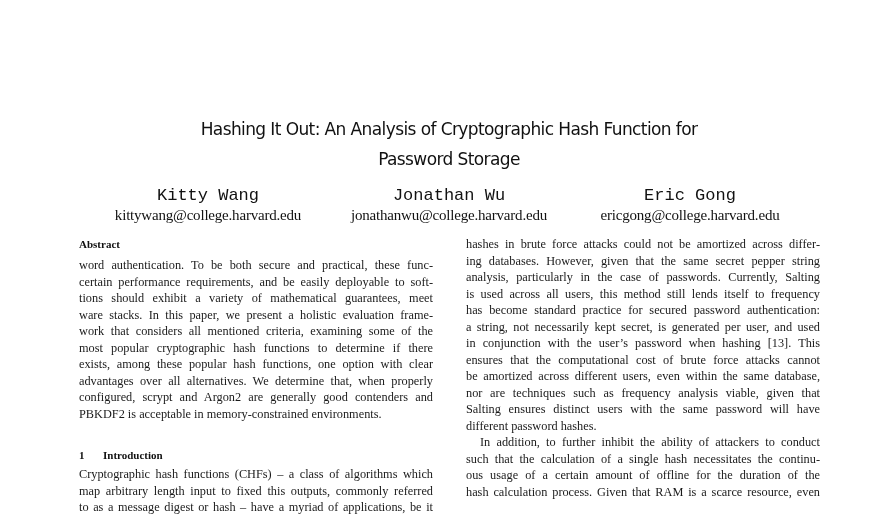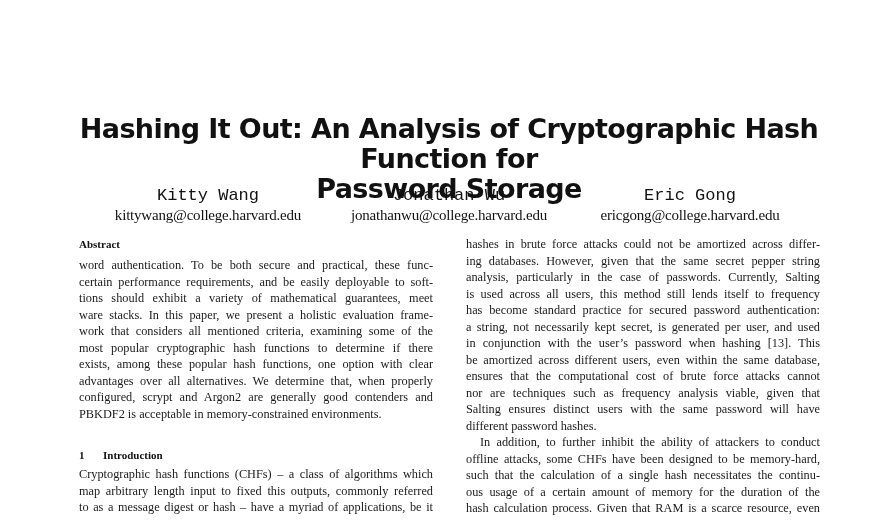--- a/index.html
+++ b/index.html
@@ -21,22 +21,22 @@
     overflow: hidden;
     background: #ffffff;
   }
   .title {
     position: absolute;
     left: 60px;
     width: 778px;
     top: 114px;
     text-align: center;
     font-family: "DejaVu Sans", sans-serif;
-    font-weight: bold;
-    font-size: 27px;
+    font-weight: normal;
+    font-size: 17px;
     line-height: 30px;
     letter-spacing: -0.6px;
     color: #111;
   }
   .authors {
     position: absolute;
     top: 186px;
     left: 0;
     width: 892px;
     height: 40px;
@@ -159,29 +159,28 @@
 
   <div class="col col-right">
     <div>
       <span class="line">hashes in brute force attacks could not be amortized across differ-</span>
       <span class="line">ing databases. However, given that the same secret pepper string</span>
       <span class="line">analysis, particularly in the case of passwords. Currently, Salting</span>
       <span class="line">is used across all users, this method still lends itself to frequency</span>
       <span class="line">has become standard practice for secured password authentication:</span>
       <span class="line">a string, not necessarily kept secret, is generated per user, and used</span>
       <span class="line">in conjunction with the user’s password when hashing [13]. This</span>
+      <span class="line">ensures that the computational cost of brute force attacks cannot</span>
       <span class="line">be amortized across different users, even within the same database,</span>
-      <span class="line">ensures that the computational cost of brute force attacks cannot</span>
       <span class="line">nor are techniques such as frequency analysis viable, given that</span>
       <span class="line">Salting ensures distinct users with the same password will have</span>
       <span class="line last">different password hashes.</span>
     </div>
     <div>
       <span class="line indent">In addition, to further inhibit the ability of attackers to conduct</span>
-      <span class="line">offline attacks, some CHFs have been designed to be memory-hard,</span>
       <span class="line">such that the calculation of a single hash necessitates the continu-</span>
-      <span class="line">ous usage of a certain amount of memory for the duration of the</span>
+      <span class="line">ous usage of a certain amount of offline for the duration of the</span>
       <span class="line">hash calculation process. Given that RAM is a scarce resource, even</span>
 
     </div>
   </div>
 
 </div>
 
 </body></html>

